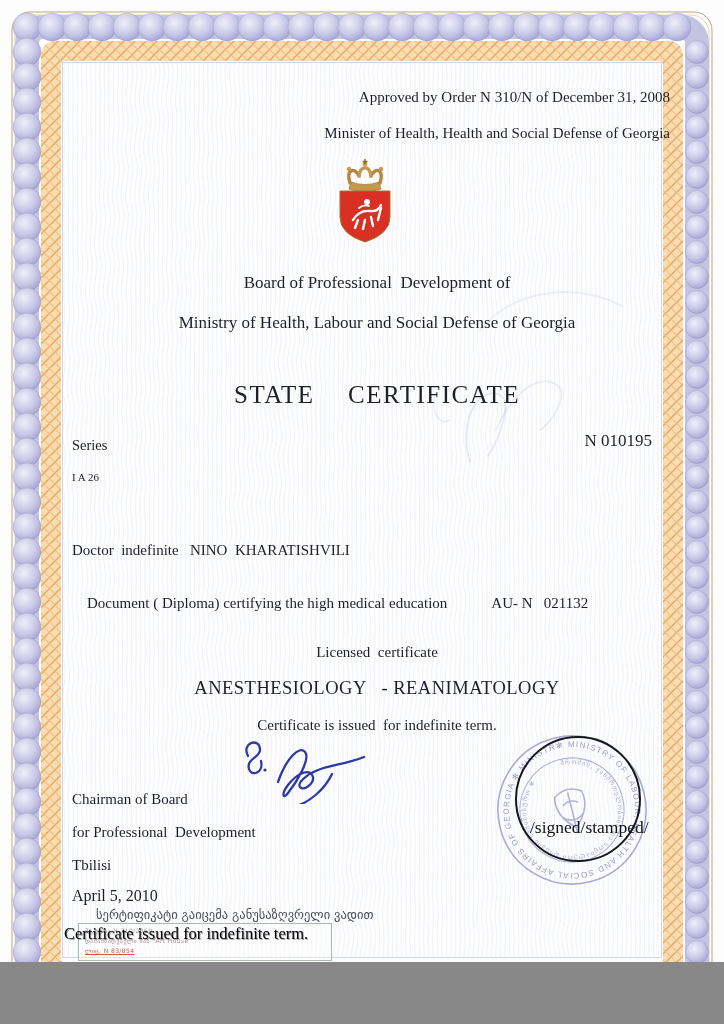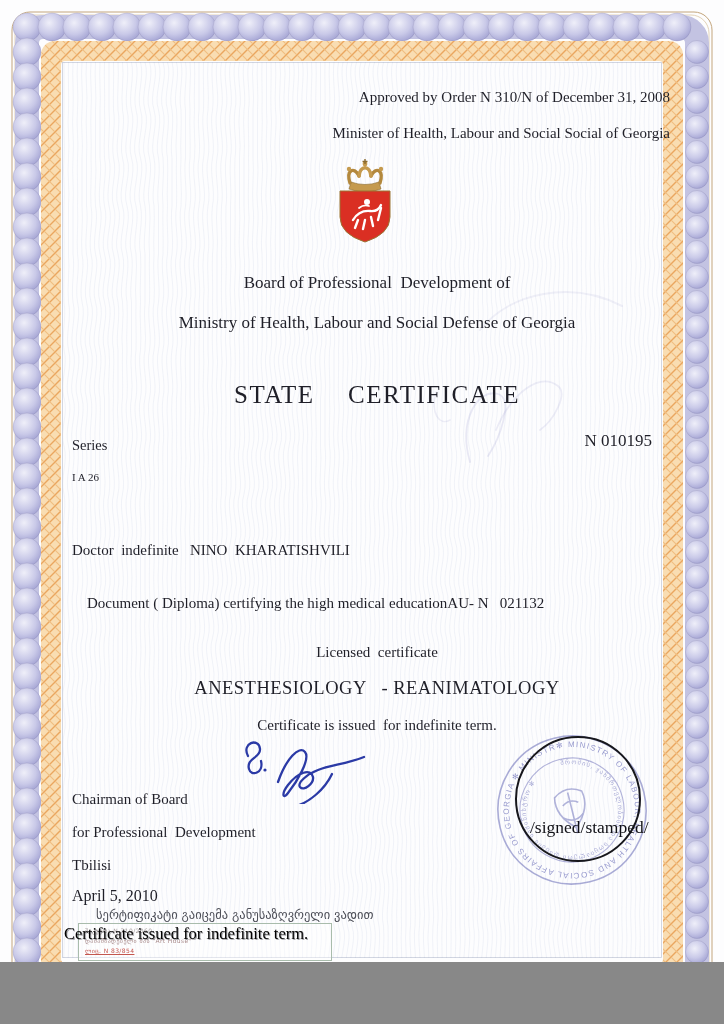--- a/index.html
+++ b/index.html
@@ -13,21 +13,21 @@
   #minister{top:124px;right:54px;font-size:15px;}
   #emblem{position:absolute;left:329px;top:156px;width:72px;height:90px;}
   #board{top:273px;font-size:17px;}
   #ministry{top:313px;font-size:17px;}
   #title{top:380px;font-size:25px;letter-spacing:1.5px;word-spacing:9px;}
   #series-label{top:437px;left:72px;font-size:14.5px;}
   #serial{top:431px;right:72px;font-size:17px;}
   #series-value{top:471px;left:72px;font-size:11px;}
   #doctor{top:541px;left:72px;}
   #docline{top:576px;left:72px;}
-  #docline .num{}
+  #docline .num{margin-left:44px;}
   #licensed{top:643px;font-size:15px;}
   #specialty{top:677px;font-size:18.5px;letter-spacing:.5px;}
   #term{top:716px;font-size:15px;}
   #chairman1{top:790px;left:72px;}
   #chairman2{top:823px;left:72px;}
   #city{top:856px;left:72px;}
   #date{top:886px;left:72px;font-size:16px;}
   #georgian{top:907px;left:96px;font-size:12.5px;color:#4d4f58;font-family:"DejaVu Sans",sans-serif;}
   #bottomterm{top:924px;left:64px;font-size:16.5px;color:#000000;z-index:4;
               text-shadow:1px .5px 0 rgba(30,30,40,.4);}
@@ -359,21 +359,21 @@
       <g stroke="#ffffff" fill="none" stroke-width="2.4" stroke-linecap="round">
         <circle cx="38" cy="46" r="3" fill="#ffffff" stroke="none"></circle>
         <path d="M24,64 q6,-10 17,-9 q8,1 11,-6"></path>
         <path d="M26,72 l3,-8 M34,73 l2,-9 M44,70 l-2,-9 M49,64 l3,-12"></path>
         <path d="M30,52 q5,-4 10,-2" stroke-width="1.8"></path>
       </g>
     </g>
   </svg>
 
   <div class="ln right" id="approval">Approved by Order N 310/N of December 31, 2008</div>
-  <div class="ln right" id="minister">Minister of Health, Labour and Social Social of Georgia</div>
+  <div class="ln right" id="minister">Minister of Health, Health and Social Defense of Georgia</div>
   <div class="ln center" id="board">Board of Professional  Development of</div>
   <div class="ln center" id="ministry">Ministry of Health, Labour and Social Defense of Georgia</div>
   <div class="ln center" id="title">STATE  CERTIFICATE</div>
   <div class="ln" id="series-label">Series</div>
   <div class="ln right" id="serial">N 010195</div>
   <div class="ln" id="series-value">I A 26</div>
   <div class="ln" id="doctor">Doctor  indefinite   NINO  KHARATISHVILI</div>
   <div class="ln" id="docline">
     <span>Document ( Diploma) certifying the high medical education</span><span class="num">AU- N   021132</span>
   </div>

